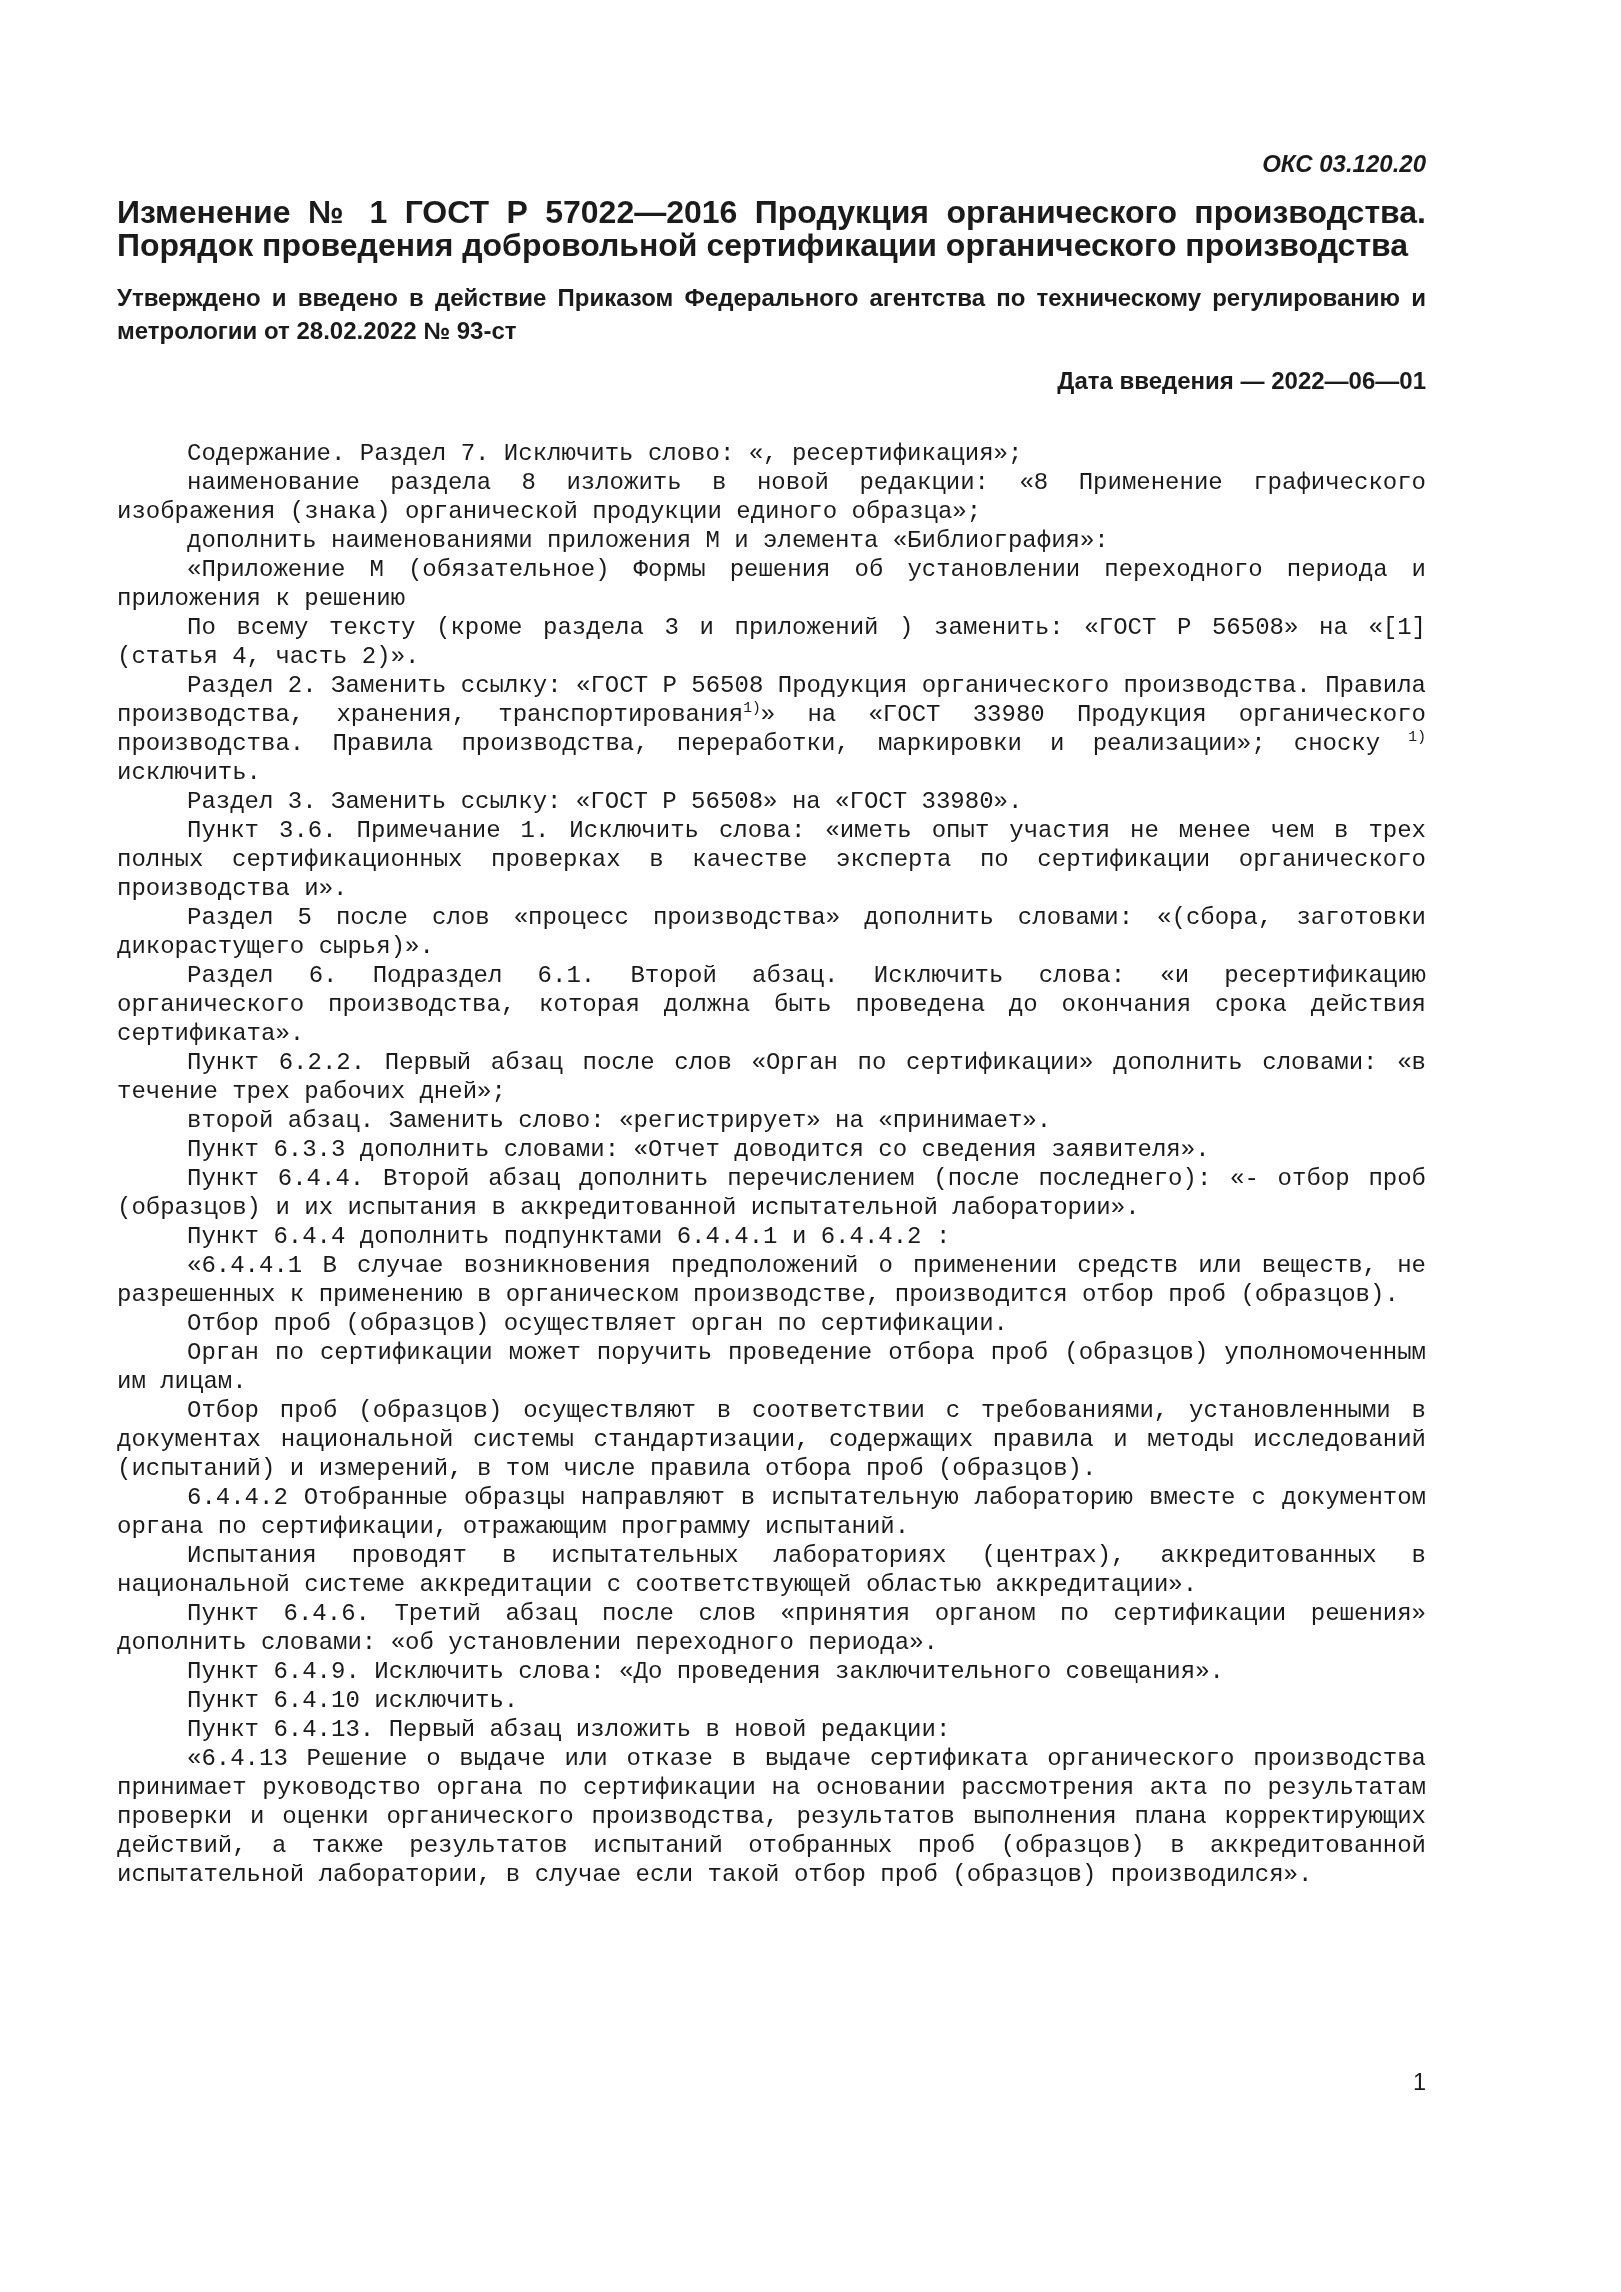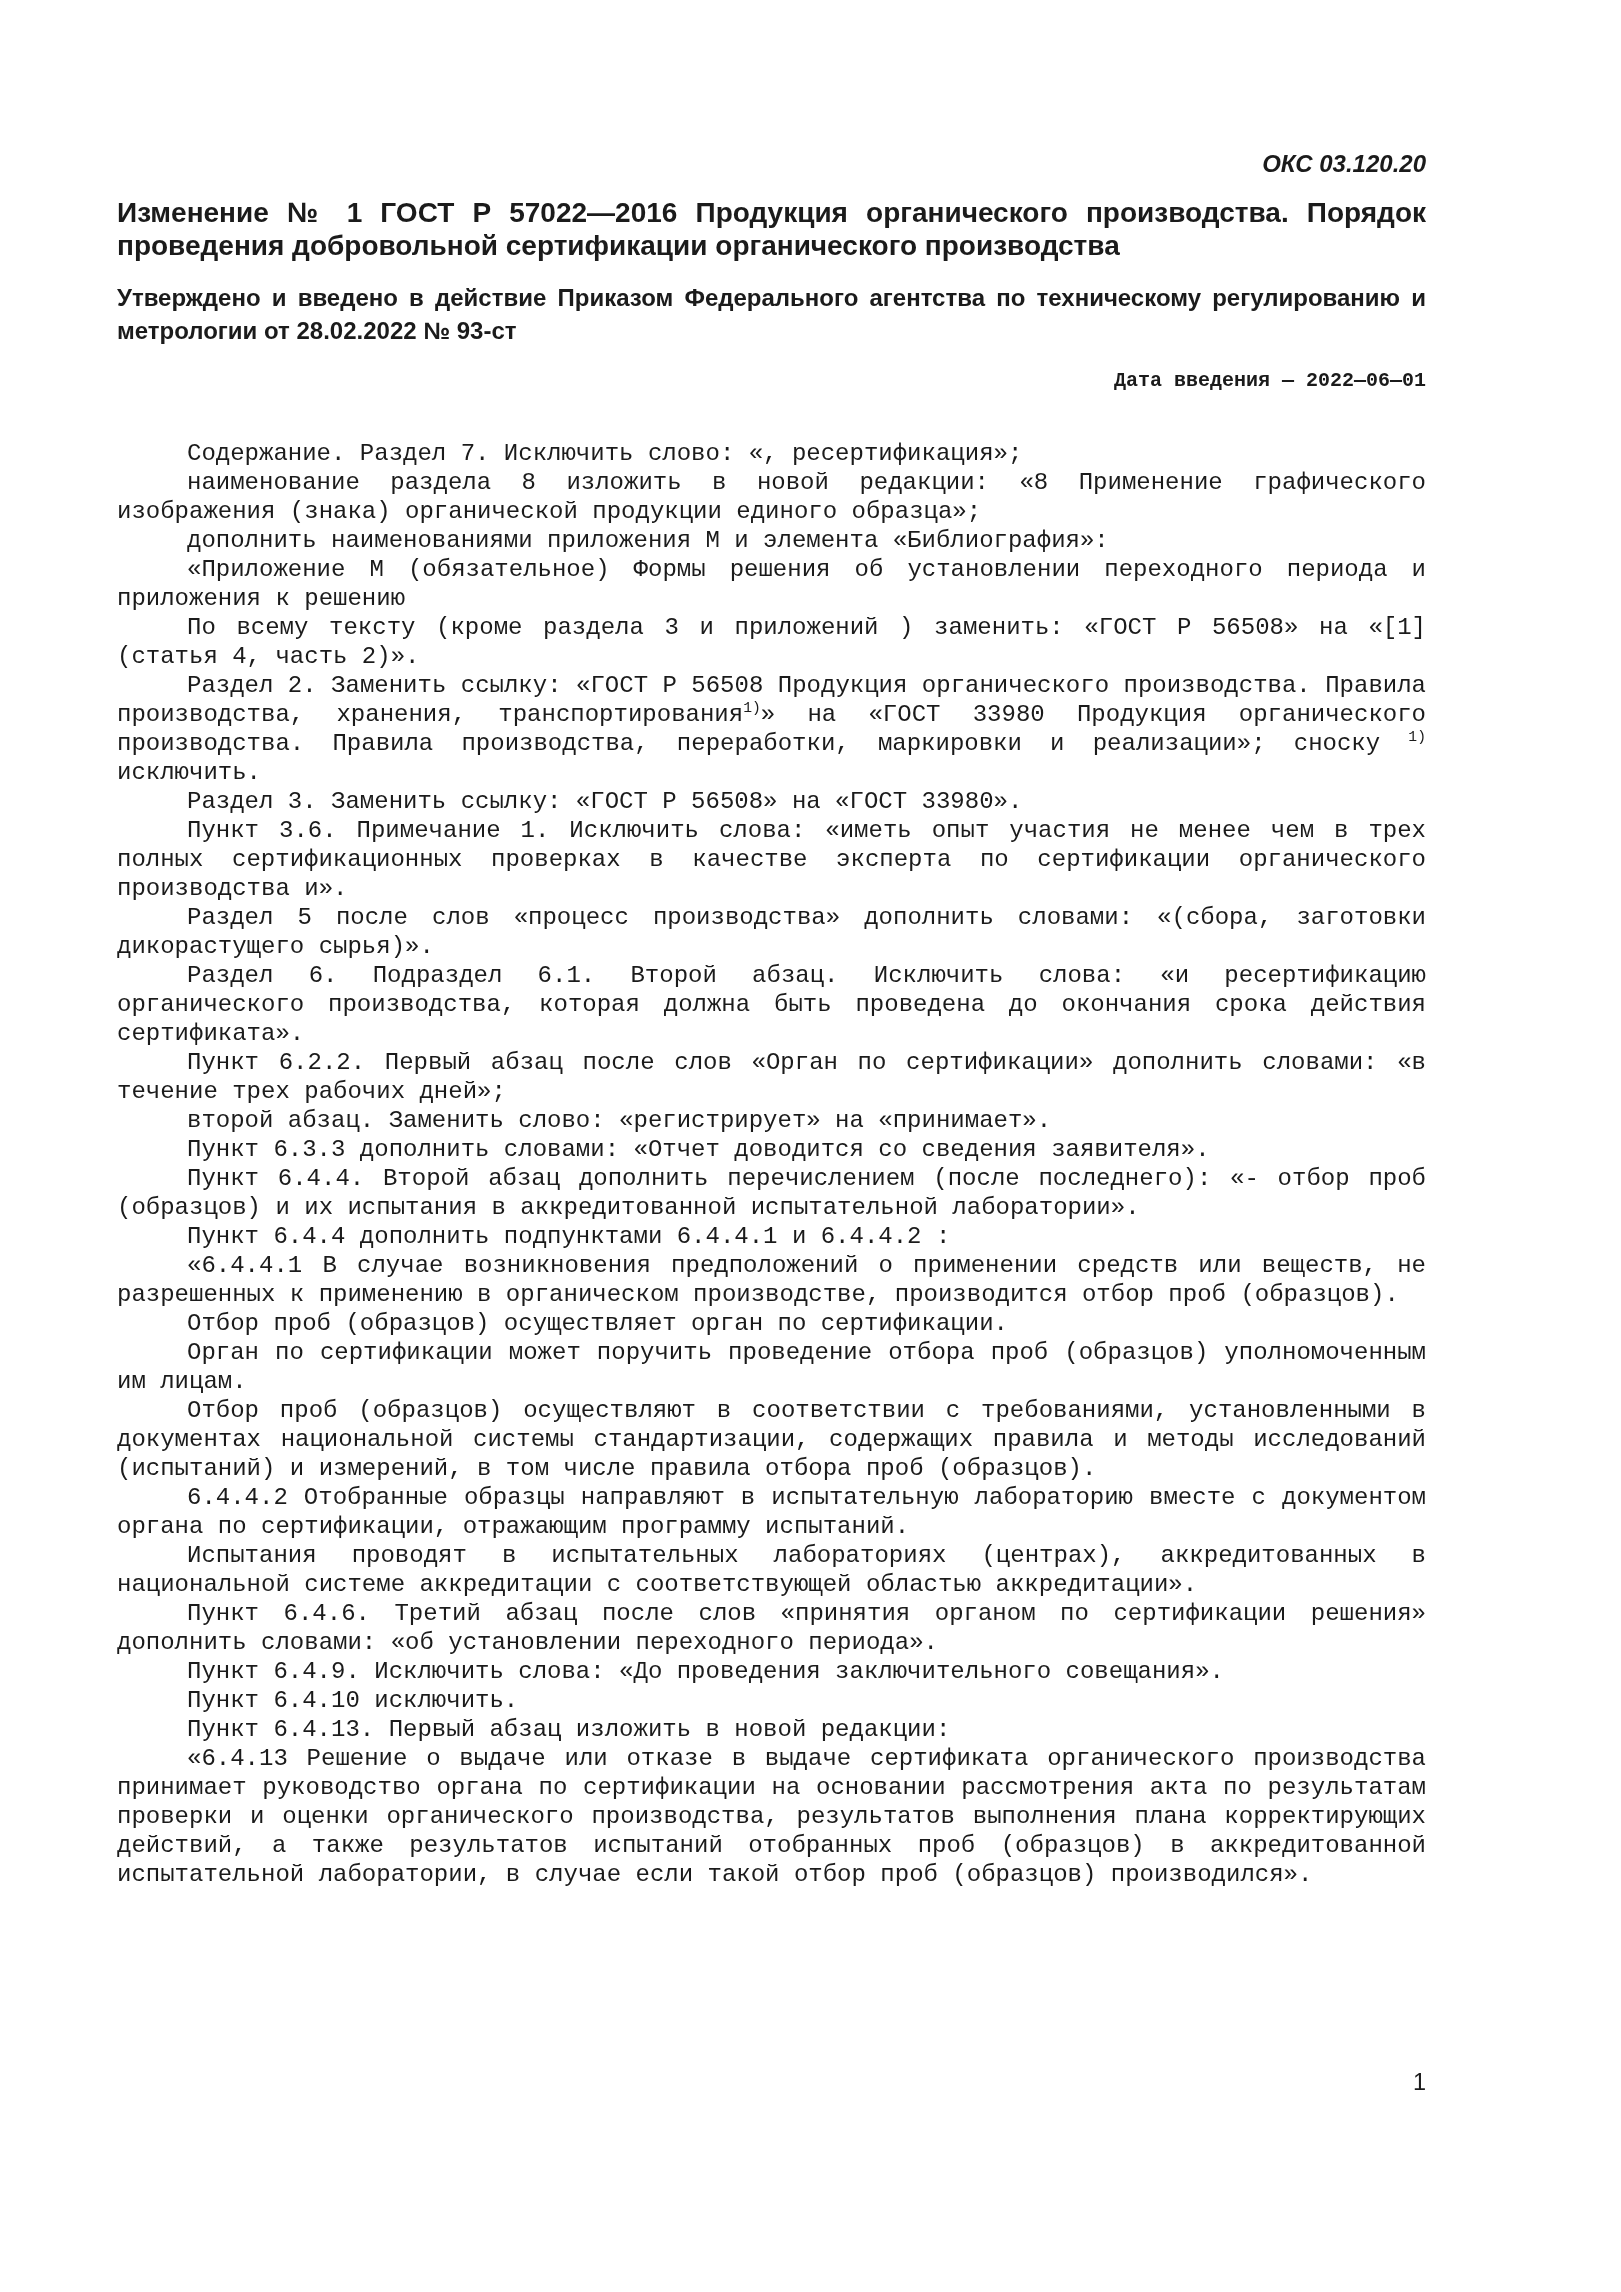--- a/index.html
+++ b/index.html
@@ -30,45 +30,44 @@
     line-height: 29px;
     white-space: nowrap;
     font-style: italic;
   }
   .title {
     position: absolute;
     top: 196px;
     left: 0;
     width: 1309px;
     font-weight: bold;
-    font-size: 28px;
+    font-size: 32px;
     line-height: 33px;
     text-align: justify;
     text-align-last: left;
   }
   .approved {
     position: absolute;
     top: 281px;
     left: 0;
     width: 1309px;
     font-weight: bold;
     font-size: 24px;
     line-height: 33px;
     text-align: justify;
     text-align-last: left;
   }
   .intro-date {
     position: absolute;
     top: 364px;
     right: 0;
     font-weight: bold;
-    font-size: 20px;
+    font-size: 24px;
     line-height: 33px;
     white-space: nowrap;
-    font-family: Liberation Mono, monospace;
   }
   .body {
     position: absolute;
     top: 439px;
     left: 0;
     width: 1309px;
     font-size: 24px;
     line-height: 29px;
   }
   .body p {

